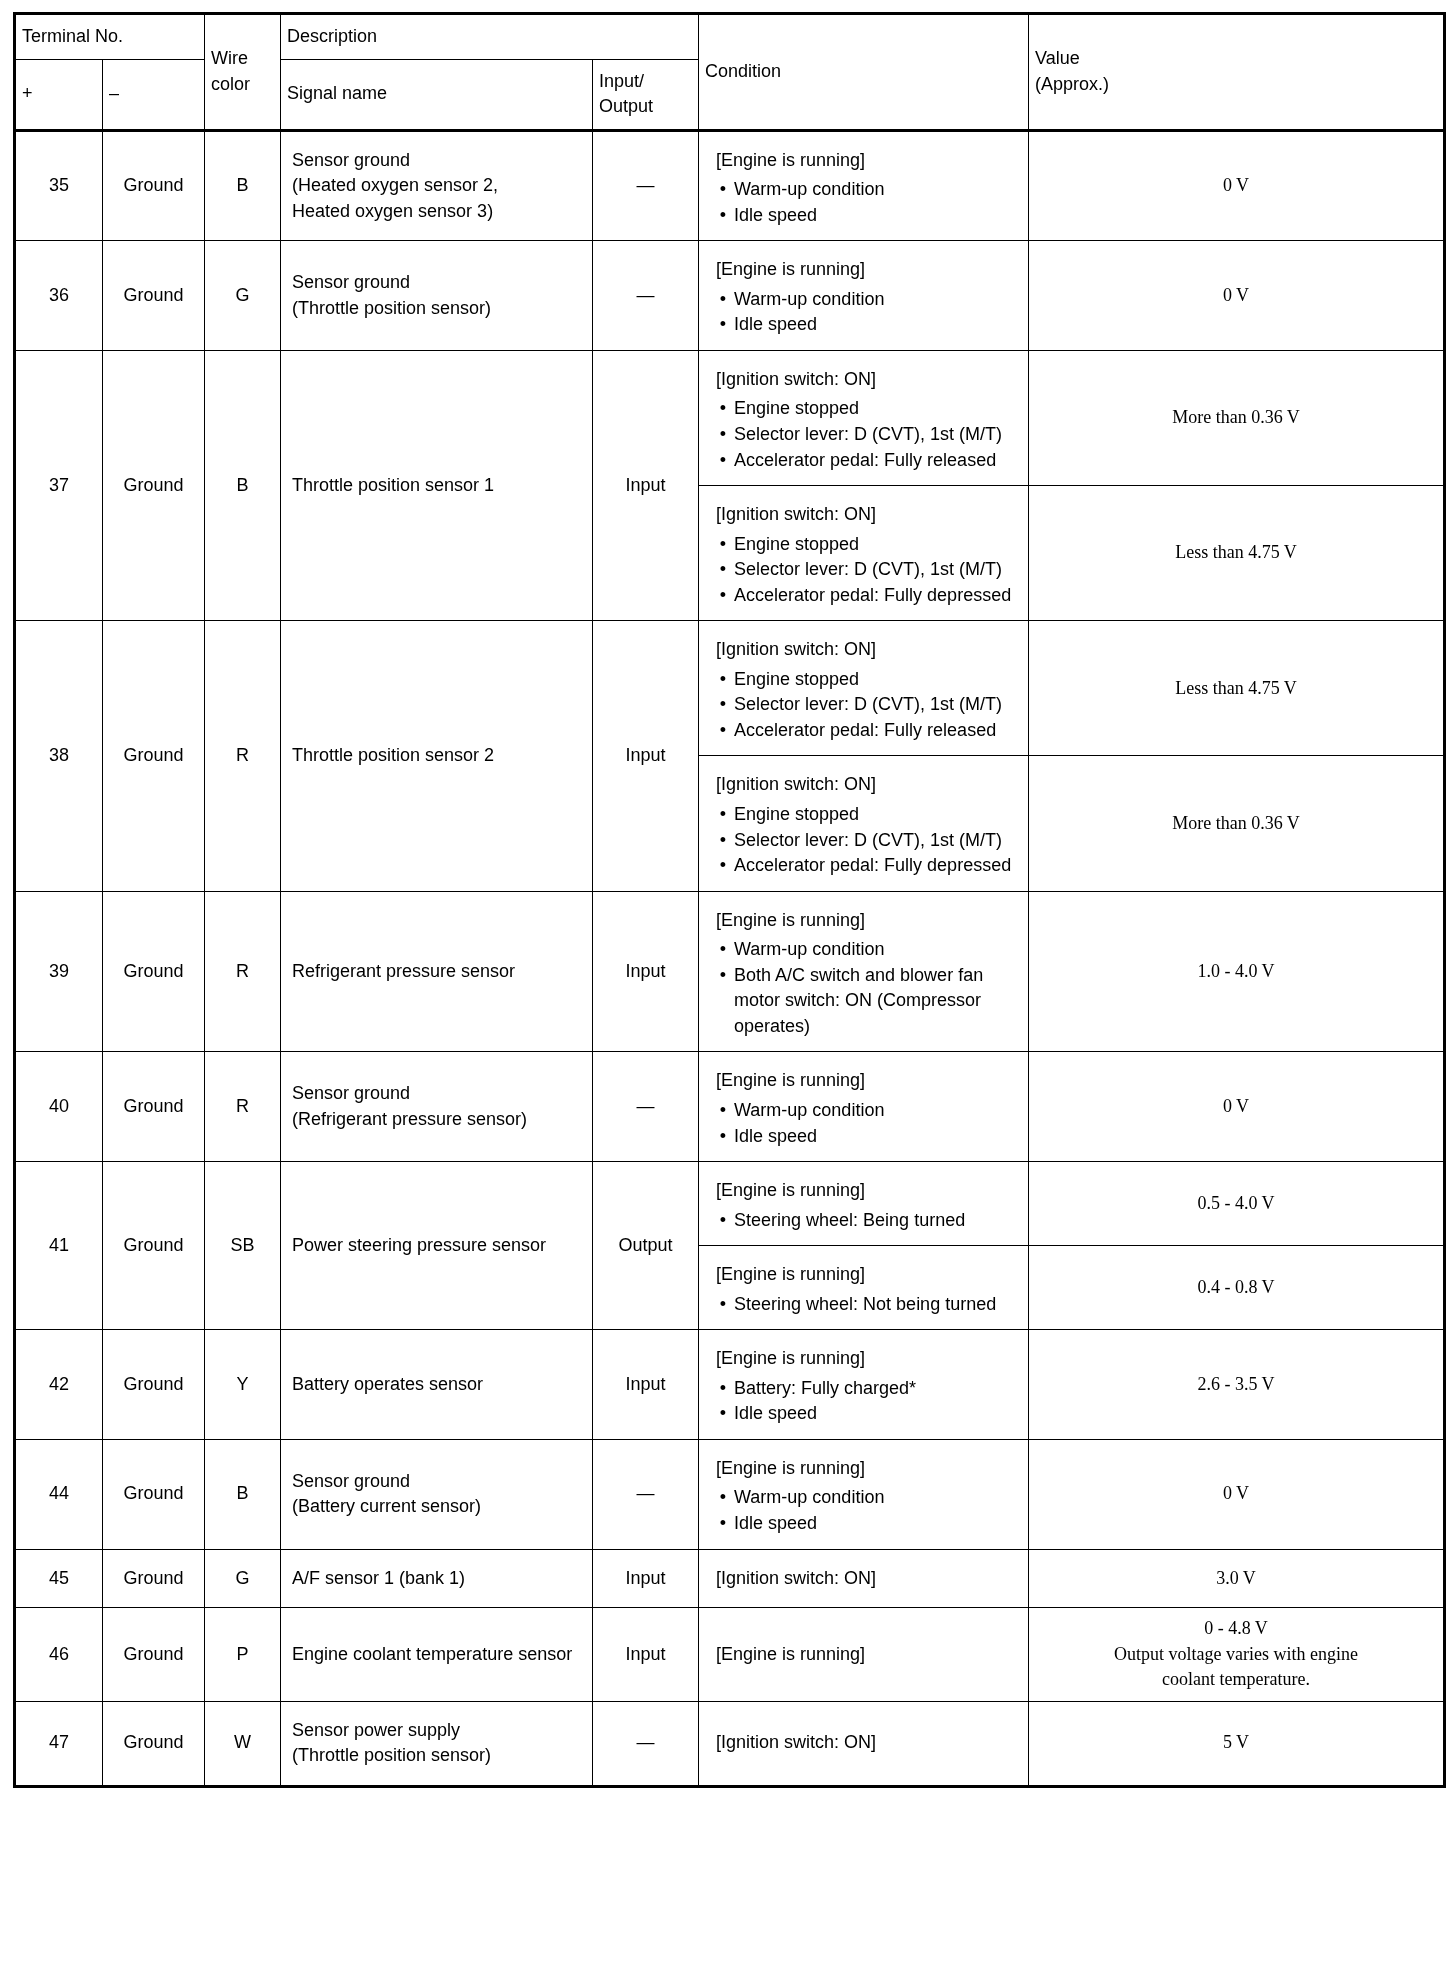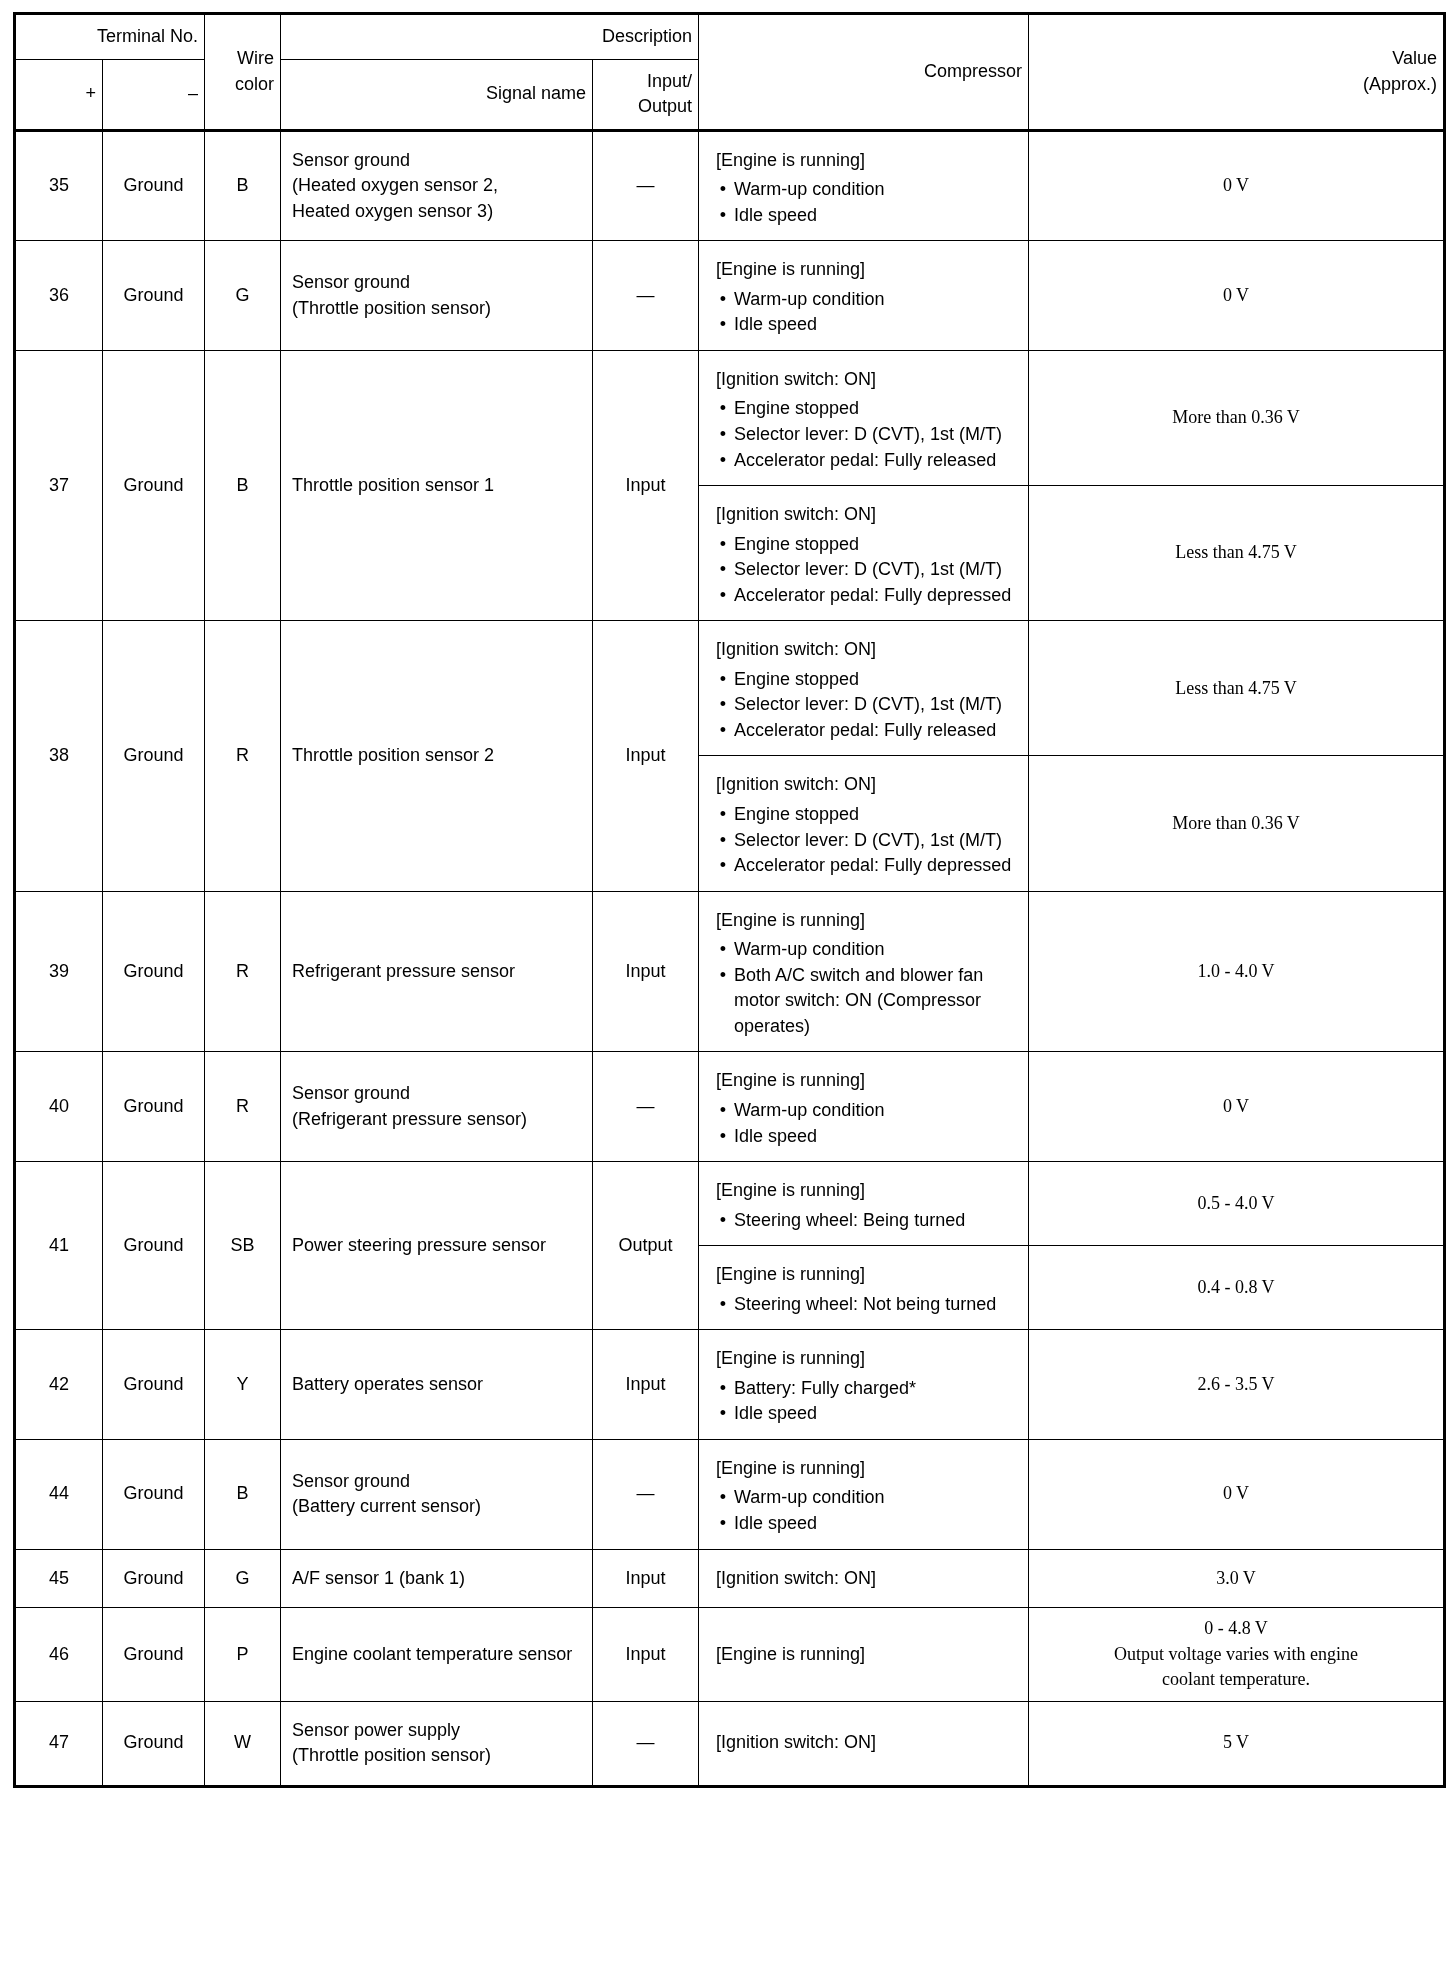--- a/index.html
+++ b/index.html
@@ -27,21 +27,21 @@
   }
   .spec th, .spec td {
     border: 1px solid #000000;
     font-size: 18px;
     font-weight: 400;
     line-height: 1.42;
     vertical-align: middle;
     overflow: hidden;
   }
   .spec thead th {
-    text-align: right;
+    text-align: left;
     padding: 9px 6px;
     white-space: pre-line;
   }
   
   .spec tbody tr.first-body-row td {
     border-top: 3px solid #000000;
   }
   td.c-center {
     text-align: center;
     padding: 6px 4px;
@@ -96,21 +96,21 @@
       <col class="c-io">
       <col class="c-condw">
       <col class="c-valw">
     </colgroup>
     <thead>
       <tr>
         <th colspan="2">Terminal No.</th>
         <th rowspan="2">Wire
 color</th>
         <th colspan="2">Description</th>
-        <th rowspan="2">Compressor</th>
+        <th rowspan="2">Condition</th>
         <th rowspan="2">Value
 (Approx.)</th>
       </tr>
       <tr>
         <th>+</th>
         <th>–</th>
         <th>Signal name</th>
         <th>Input/
 Output</th>
       </tr>

